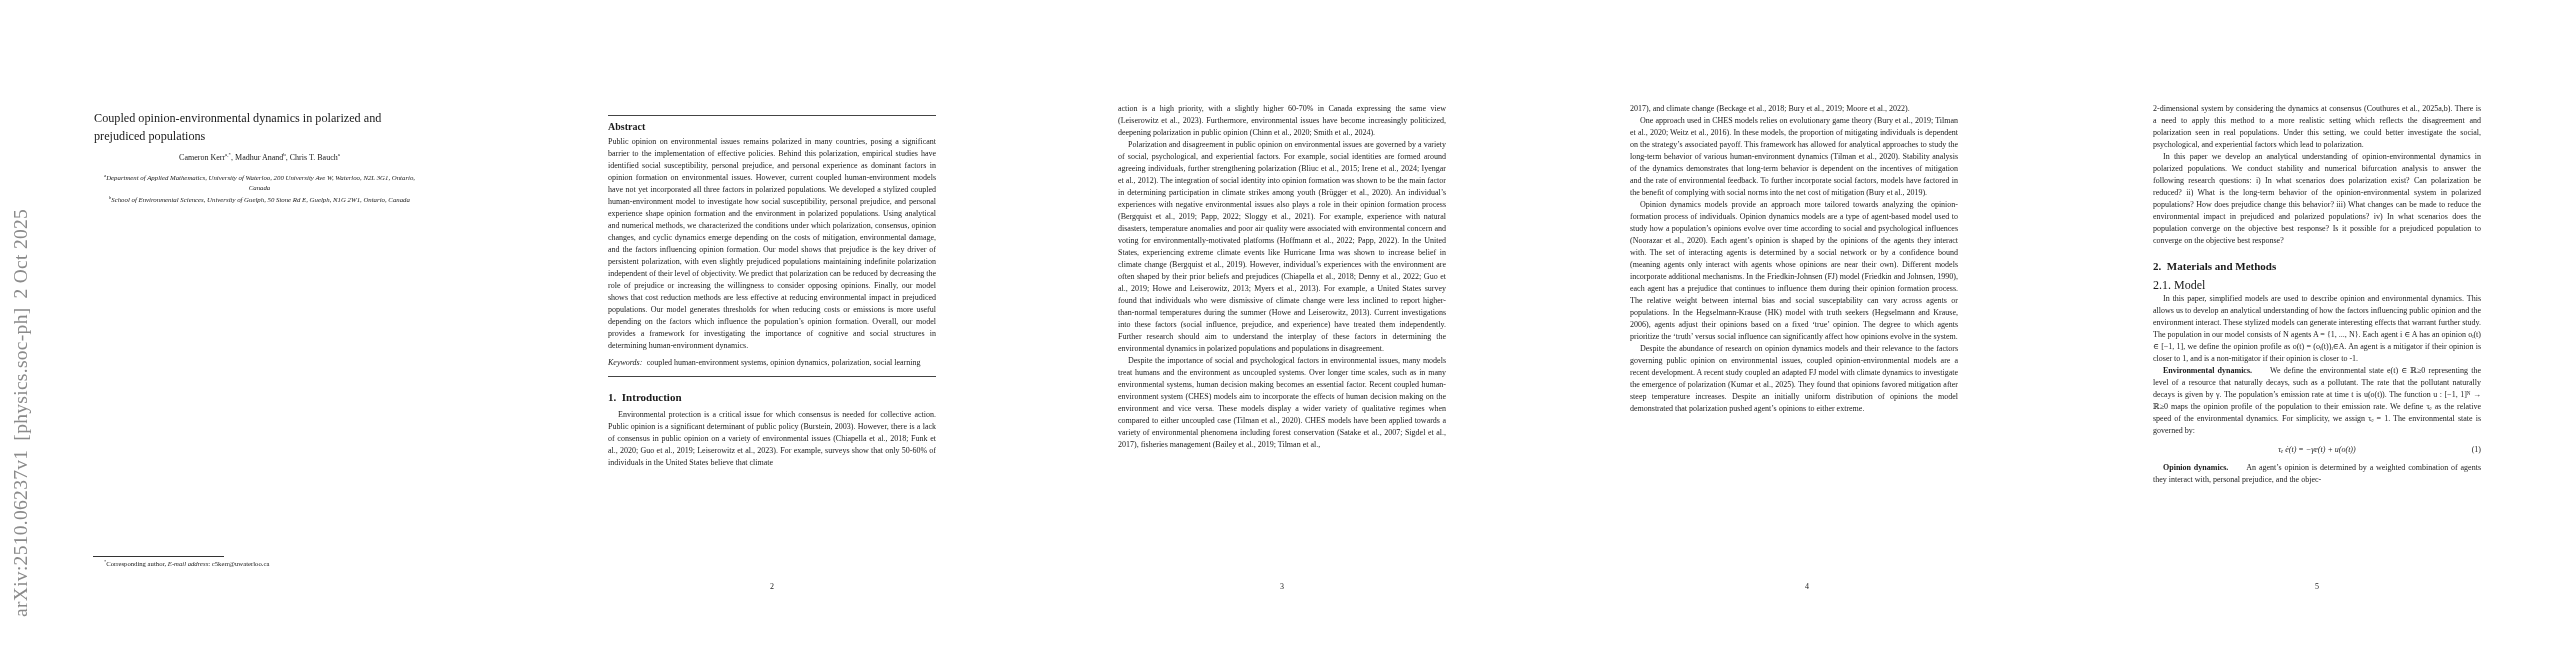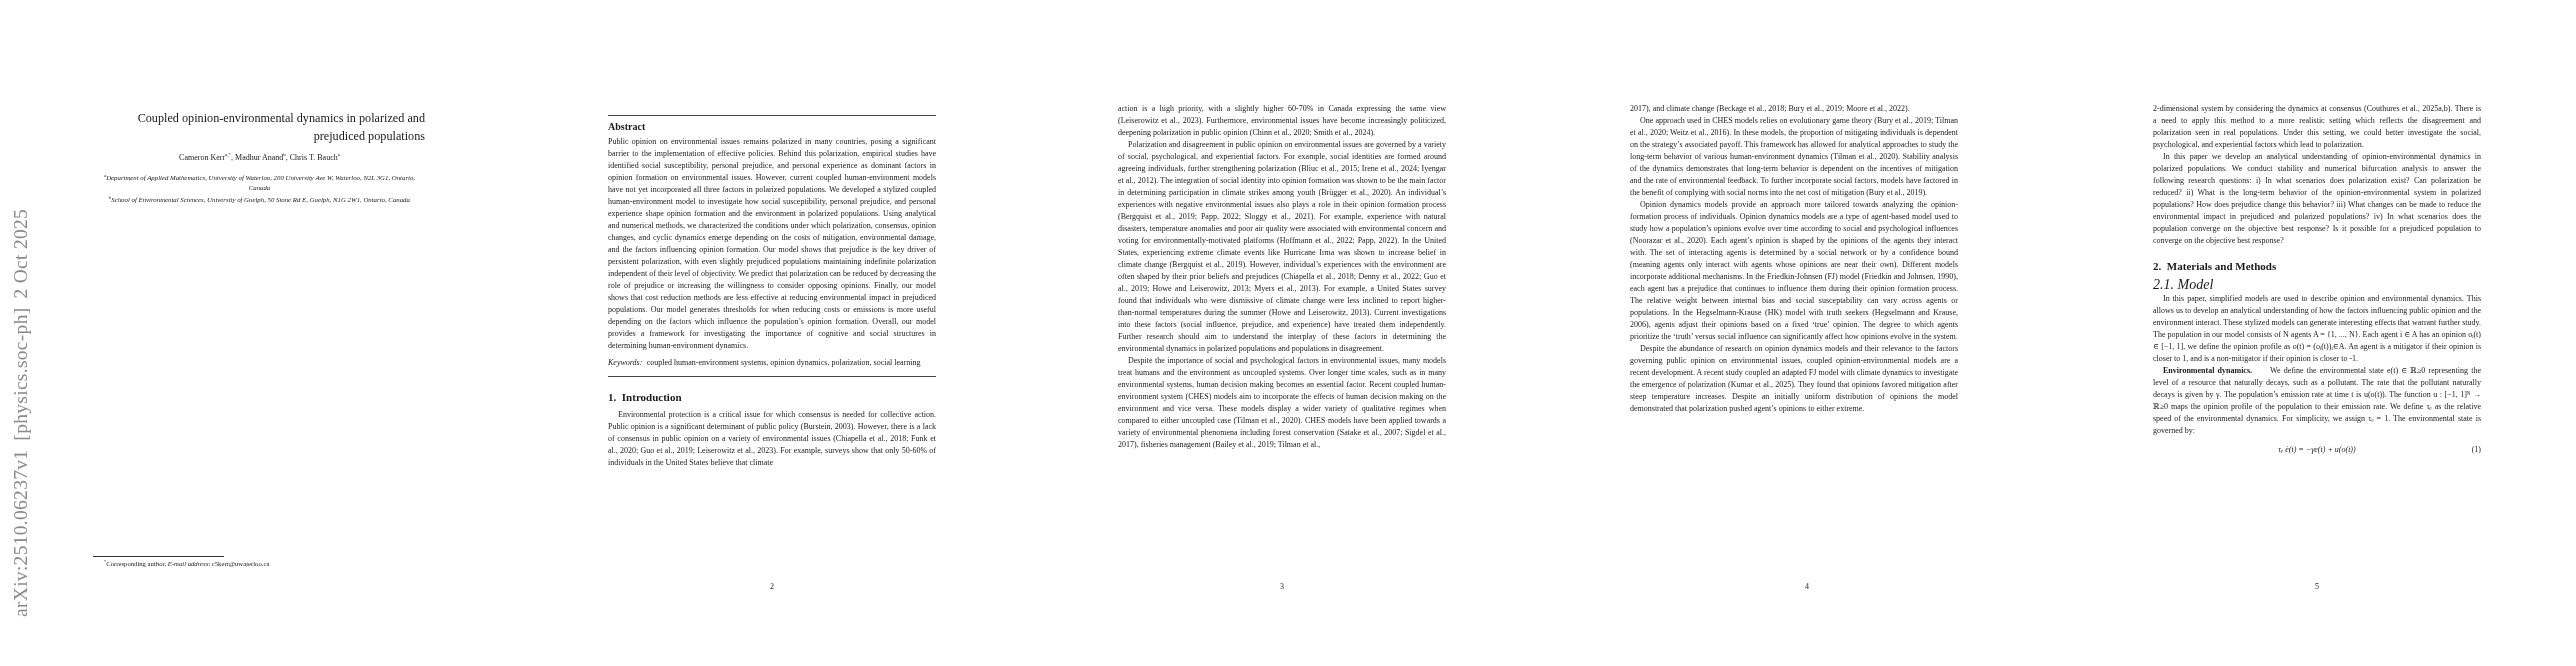--- a/index.html
+++ b/index.html
@@ -26,21 +26,21 @@
   
   .stamp {
     position: absolute; left: 10px; top: 617px;
     transform-origin: 0 0; transform: rotate(-90deg);
     color: #8a8a8a; font-size: 19.5px; white-space: nowrap; letter-spacing: 0.3px;
     font-family: "Liberation Serif", "DejaVu Serif", serif;
   }
   .stamp span { margin-right: 9px; }
   
   .title {
-    position: absolute; left: 94px; top: 101px; width: 331px; text-align: right;
+    position: absolute; left: 94px; top: 101px; width: 331px; text-align: left;
     font-size: 12.2px; line-height: 18.3px; font-weight: normal;
   }
   .authors {
     position: absolute; left: 94px; top: 152px; width: 331px; text-align: center;
     font-size: 8px;
   }
   .authors sup { font-size: 5px; }
   .affil {
     position: absolute; left: 94px; top: 171px; width: 331px; text-align: center;
     font-size: 6.8px; line-height: 10px; font-style: italic;
@@ -49,21 +49,21 @@
   .fn-rule { position: absolute; left: 93px; top: 556px; width: 131px; height: 0.6px; background: #333; }
   .footnote { position: absolute; left: 104px; top: 559px; font-size: 6.7px; white-space: nowrap; }
   .footnote sup { font-size: 4.4px; }
   
   .hrule { height: 0.6px; background: #444; width: 328px; }
   .abs-h { font-weight: bold; font-size: 10px; margin: 5.6px 0 3.3px 0; }
   .keywords { margin-top: 4.4px; }
   .kw-label { font-style: italic; margin-right: 4.4px; }
   .sec-h { font-weight: bold; font-size: 11px; margin: 12.2px 0 6.7px 0; }
   .sec-h .num { margin-right: 5.6px; }
-  .subsec-h { font-style: italic; font-size: 14px; margin: 5.6px 0 2.2px 0; }
+  .subsec-h { font-size: 12px; margin: 5.6px 0 2.2px 0; }
   .bold-run { font-weight: bold; margin-right: 18px; }
   .equation {
     position: relative; height: 19px; line-height: 19px; margin: 3.3px 0 2.2px 0;
     font-style: italic;
   }
   .equation .eq-body { position: absolute; left: 0; right: 0; text-align: center; }
   .equation .eq-num { position: absolute; right: 0; font-style: normal; }
 </style>
 </head>
 <body>
@@ -138,16 +138,17 @@
     <div class="subsec-h">
       <span>2.1.</span>
       <span>Model</span>
     </div>
     <p>In this paper, simplified models are used to describe opinion and environmental dynamics. This allows us to develop an analytical understanding of how the factors influencing public opinion and the environment interact. These stylized models can generate interesting effects that warrant further study. The population in our model consists of N agents A = {1, ..., N}. Each agent i ∈ A has an opinion oᵢ(t) ∈ [−1, 1], we define the opinion profile as o(t) = (oᵢ(t))ᵢ∈A. An agent is a mitigator if their opinion is closer to 1, and is a non-mitigator if their opinion is closer to -1.</p>
     <p><span class="bold-run">Environmental dynamics.</span><span>We define the environmental state e(t) ∈ ℝ≥0 representing the level of a resource that naturally decays, such as a pollutant. The rate that the pollutant naturally decays is given by γ. The population’s emission rate at time t is u(o(t)). The function u : [−1, 1]ᴺ → ℝ≥0 maps the opinion profile of the population to their emission rate. We define τₑ as the relative speed of the environmental dynamics. For simplicity, we assign τₑ = 1. The environmental state is governed by:</span></p>
     <div class="equation">
       <span class="eq-body">τₑ ė(t) = −γe(t) + u(o(t))</span>
       <span class="eq-num">(1)</span>
     </div>
+    <p><span class="bold-run">Opinion dynamics.</span><span>An agent’s opinion is determined by a weighted combination of agents they interact with, personal prejudice, and the objec-</span></p>
   </div>
   <div class="pagenum" style="left:92px;">5</div>
 </div>
 
 
 </body></html>

